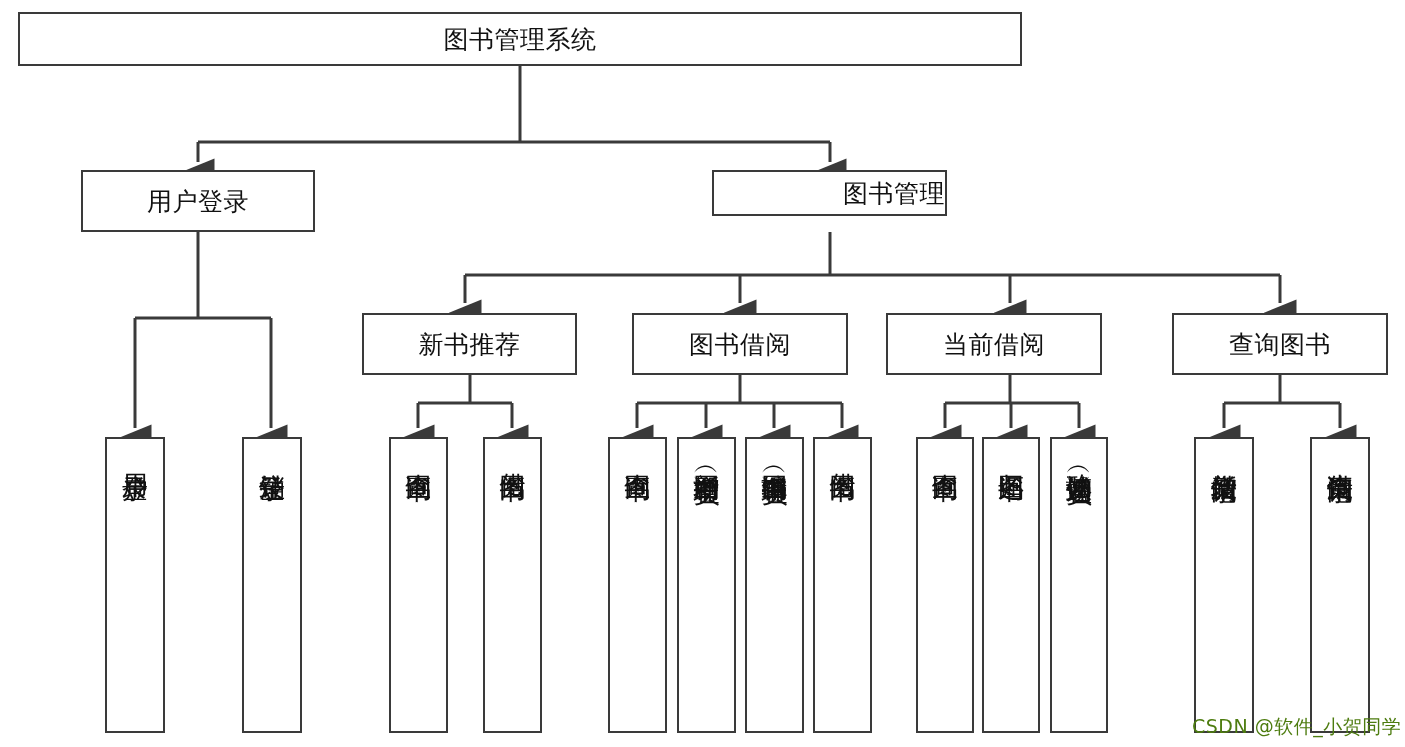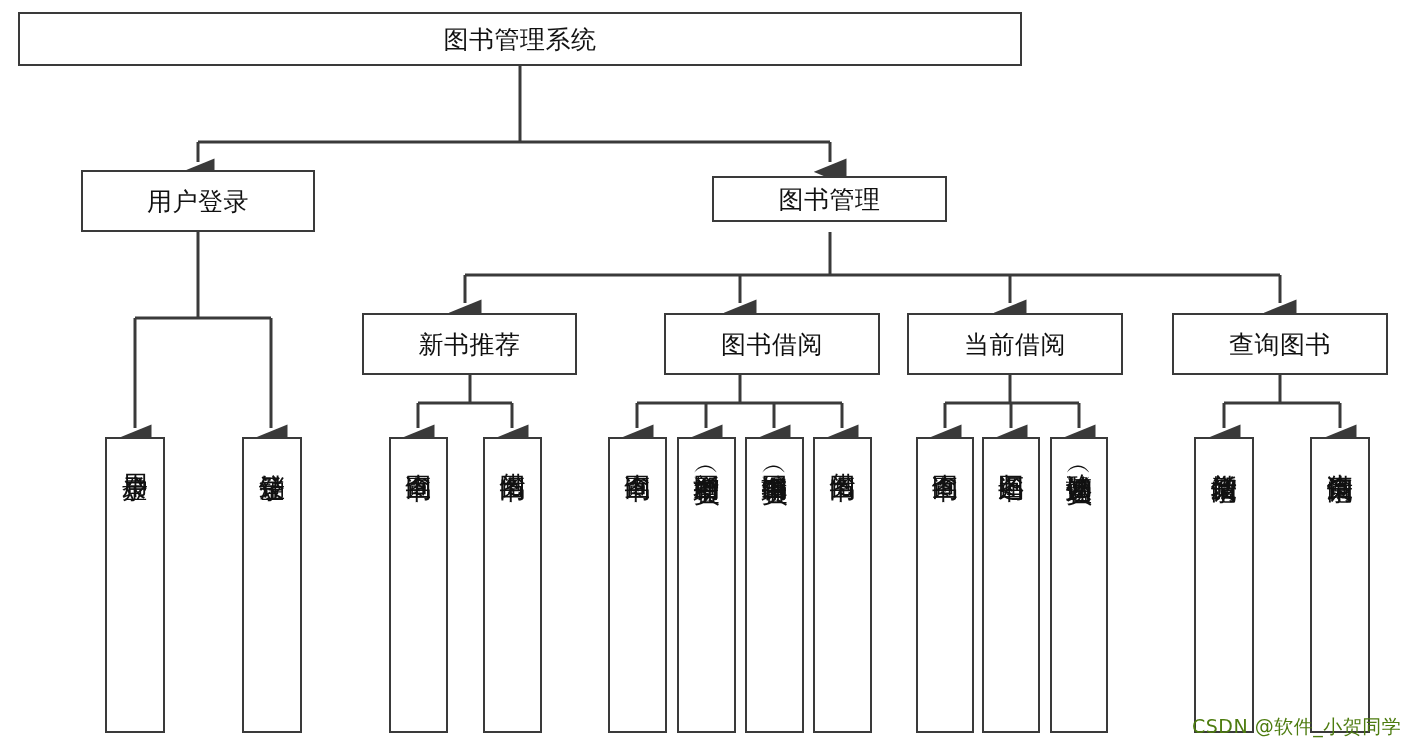--- a/index.html
+++ b/index.html
@@ -123,31 +123,31 @@
     </g>
   </svg>
 
   <div class="node horiz" style="left:18px; top:12px; width:1004px; height:54px;">
     <span class="label">图书管理系统</span>
   </div>
 
   <div class="node horiz" style="left:81px; top:170px; width:234px; height:62px;">
     <span class="label">用户登录</span>
   </div>
-  <div class="node horiz" style="left:712px; top:176px; width:235px; height:46px;">
+  <div class="node horiz" style="left:712px; top:170px; width:235px; height:46px;justify-content:flex-end;">
     <span class="label">图书管理</span>
   </div>
 
   <div class="node horiz" style="left:362px; top:313px; width:215px; height:62px;">
     <span class="label">新书推荐</span>
   </div>
-  <div class="node horiz" style="left:664px; top:313px; width:216px; height:62px;">
+  <div class="node horiz" style="left:632px; top:313px; width:216px; height:62px;">
     <span class="label">图书借阅</span>
   </div>
-  <div class="node horiz" style="left:907px; top:313px; width:216px; height:62px;">
+  <div class="node horiz" style="left:886px; top:313px; width:216px; height:62px;">
     <span class="label">当前借阅</span>
   </div>
   <div class="node horiz" style="left:1172px; top:313px; width:216px; height:62px;">
     <span class="label">查询图书</span>
   </div>
 
   <div class="node vert" style="left:105px; top:437px; width:60px; height:296px;">
     <span class="label">用户登录</span>
   </div>
   <div class="node vert" style="left:242px; top:437px; width:60px; height:296px;">

